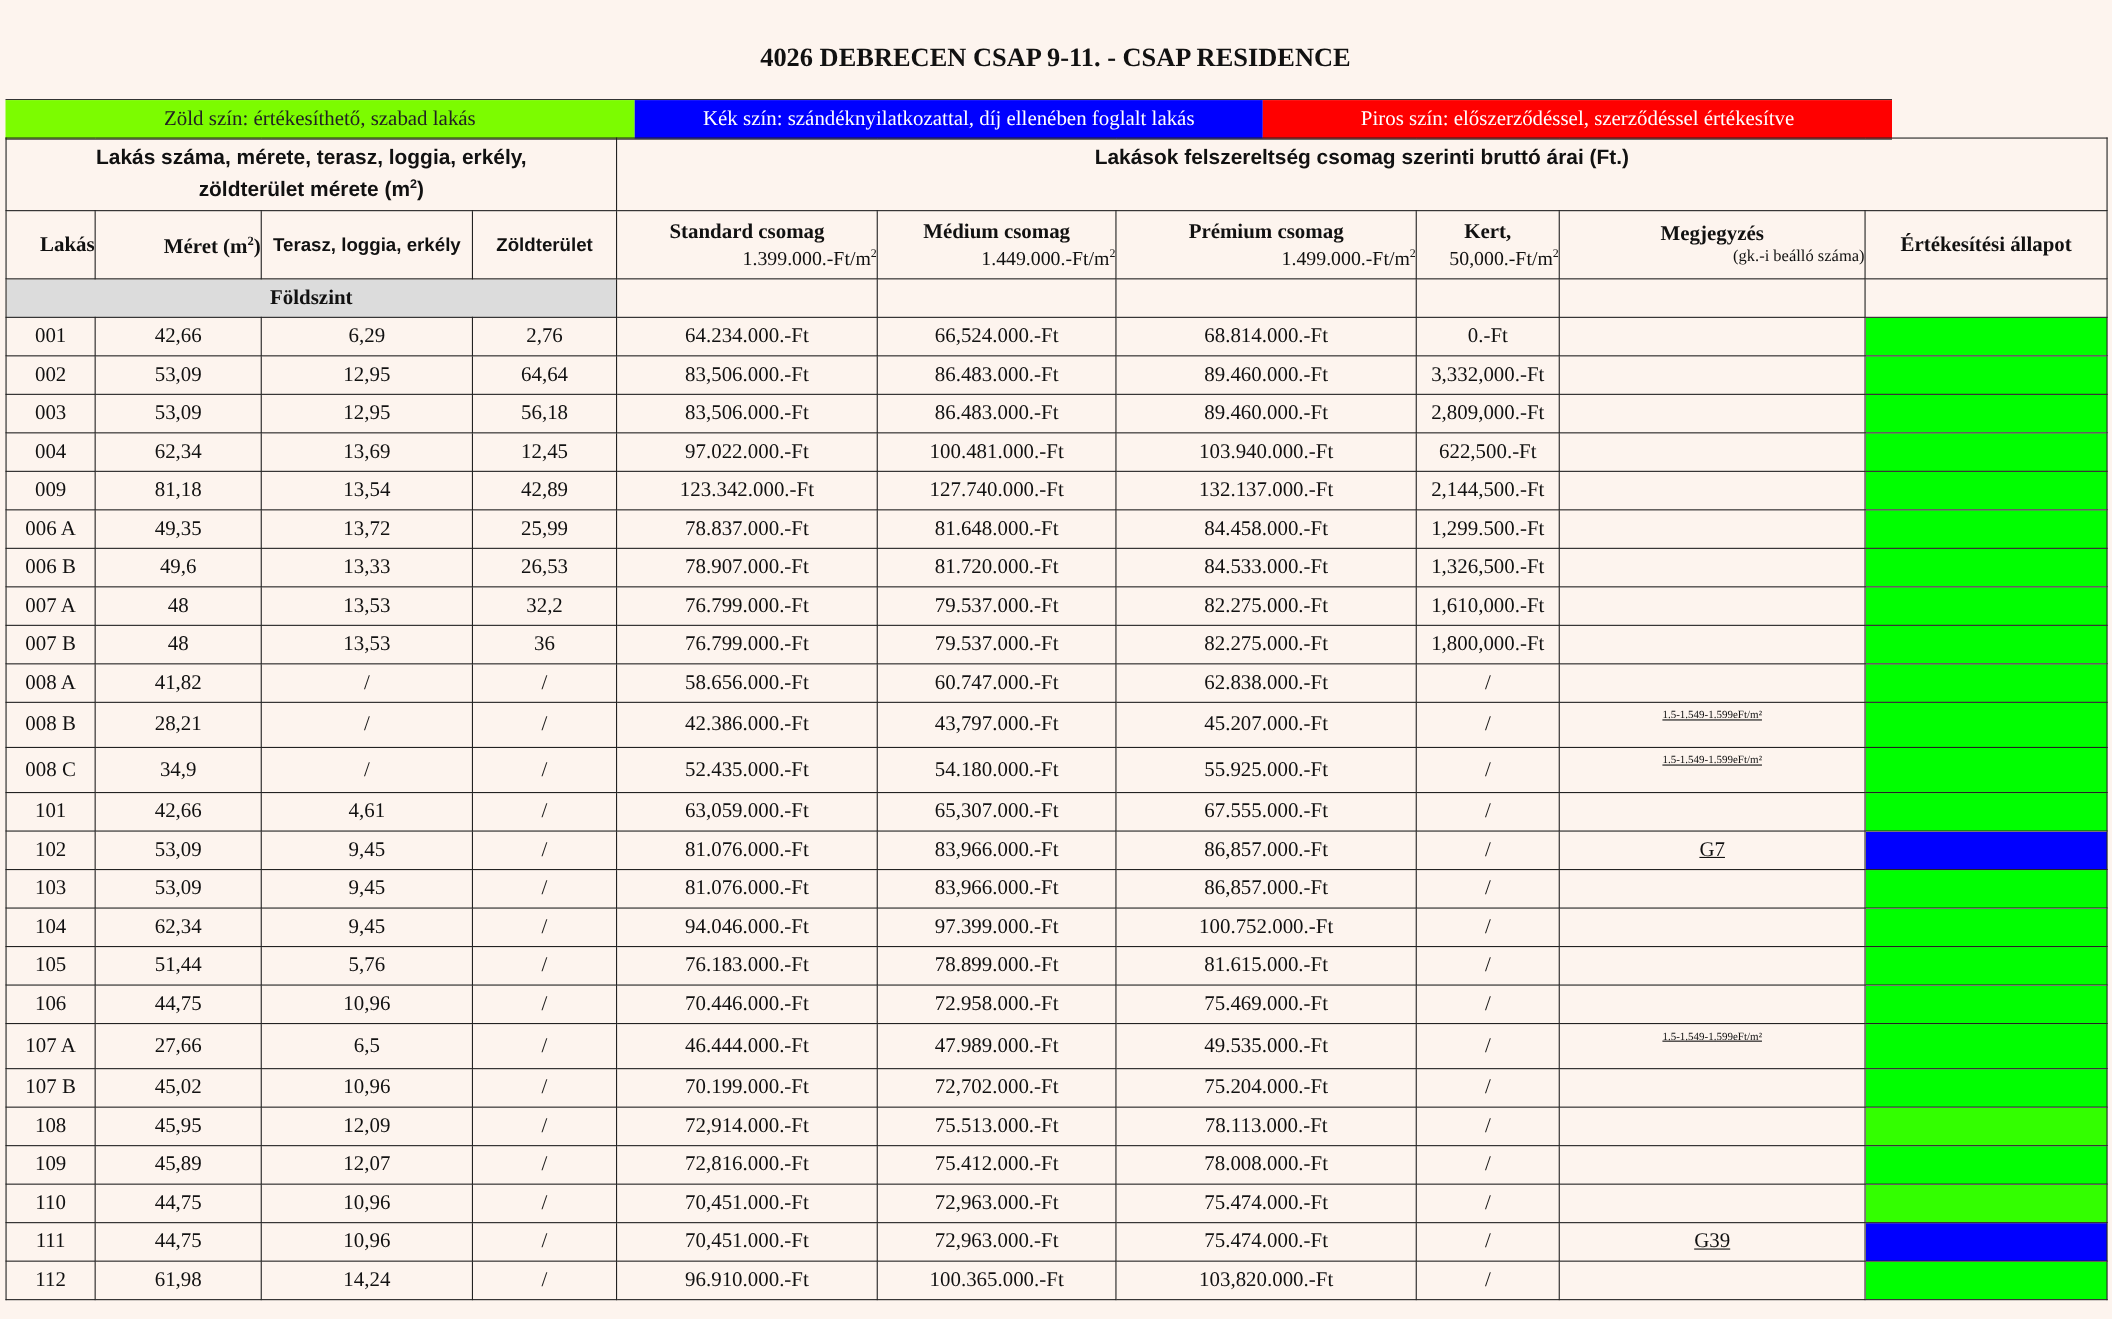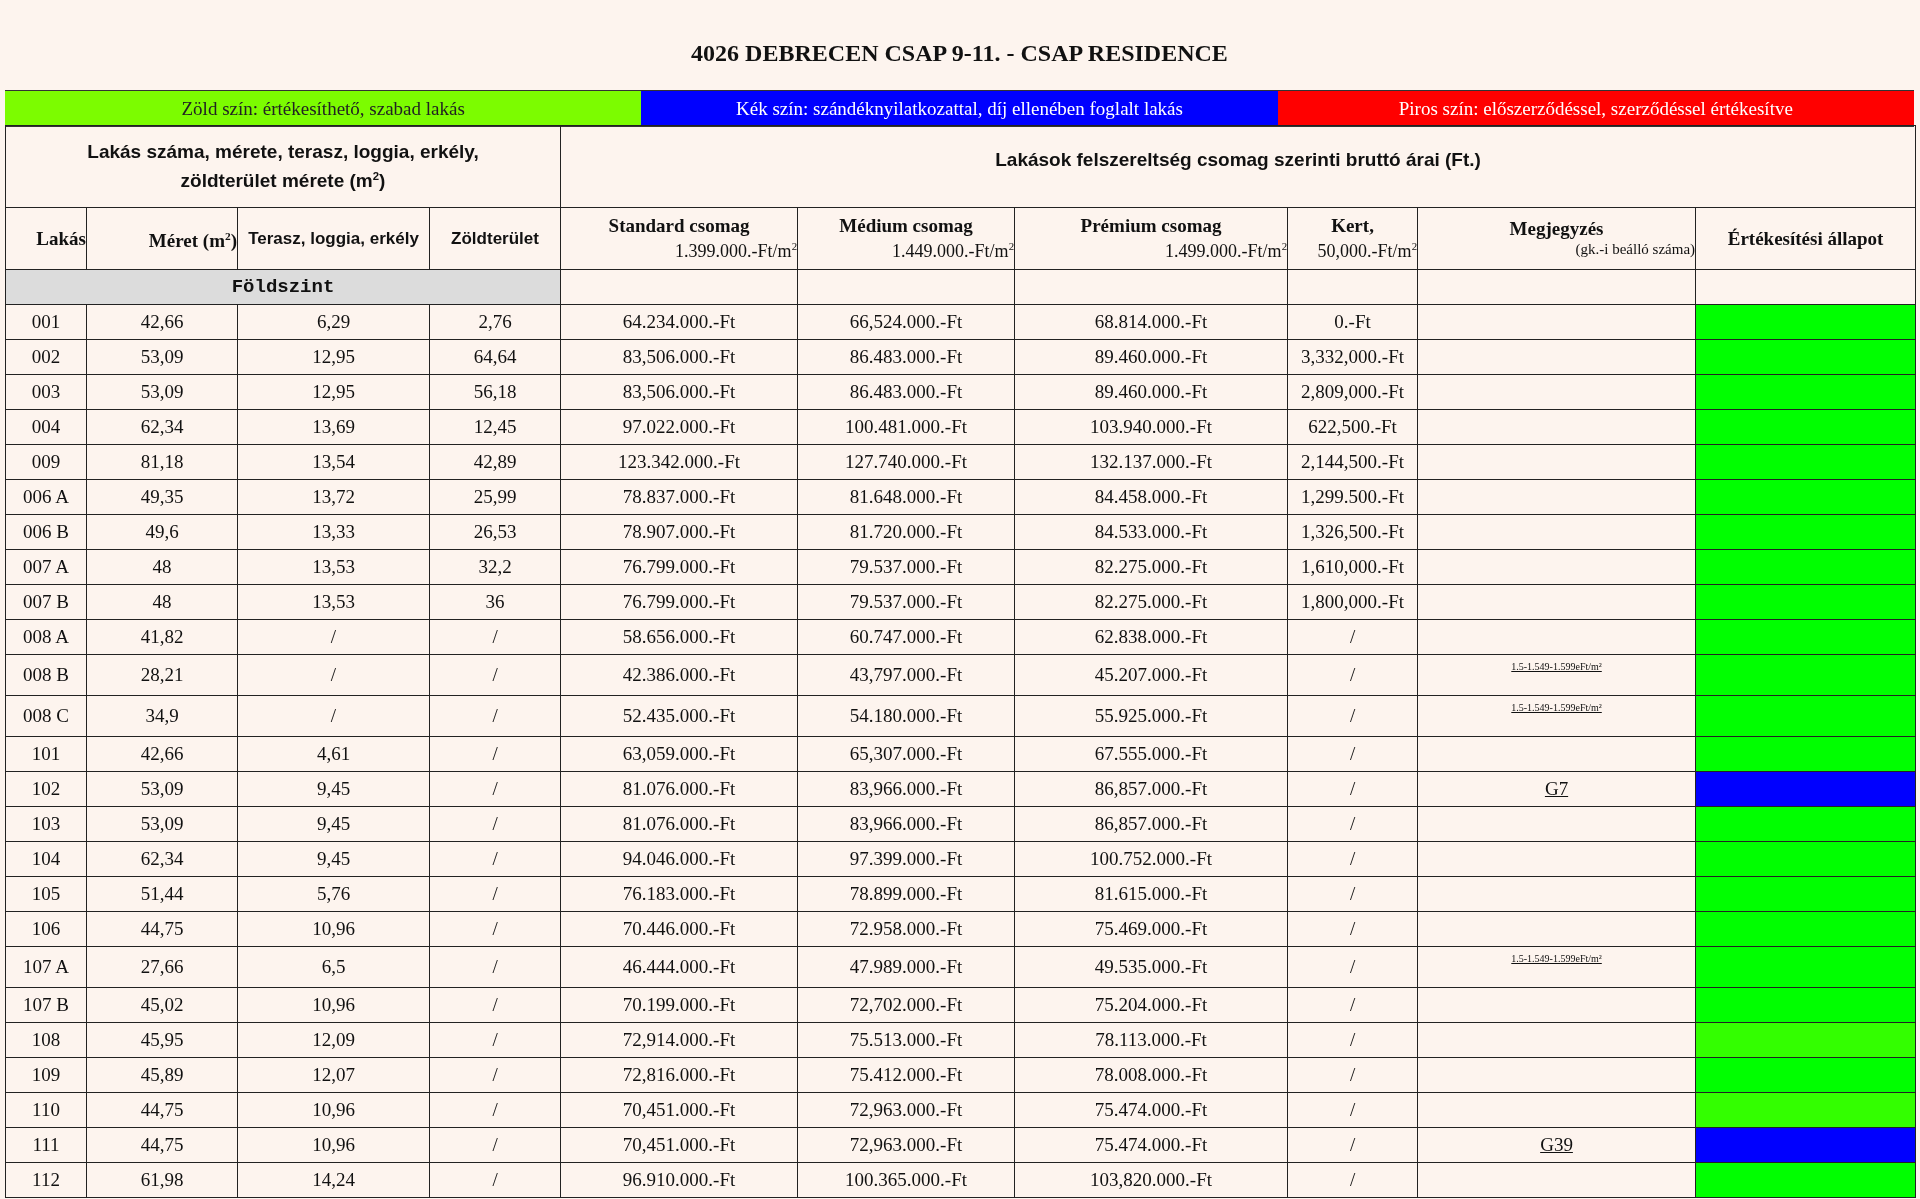--- a/index.html
+++ b/index.html
@@ -9,21 +9,21 @@
     font-family:"Liberation Serif", serif;
     color:#111;
   }
   .page { position:relative; width:1920px; height:1199px; }
   .title {
     position:absolute; left:5px; top:0; width:1909px; height:106px;
     display:flex; align-items:center; justify-content:center;
     font-weight:bold; font-size:24px;
   }
   .legend {
-    position:absolute; left:5px; top:90px; width:1909px; height:35px;
+    position:absolute; left:5px; top:90px; width:1715px; height:35px;
     display:flex; border-top:1px solid #333; border-bottom:1px solid #333;
   }
   .legend div {
     flex:1; display:flex; align-items:center; justify-content:center;
     font-size:19px;
   }
   .lg-green { background:#7cfc00; color:#222; }
   .lg-blue { background:#0000ff; color:#fff; }
   .lg-red { background:#ff0000; color:#fff; }
   table.grid {
@@ -32,31 +32,31 @@
     width:1910px;
   }
   table.grid td, table.grid th {
     border:1px solid #222; padding:0; font-size:19px; text-align:center;
     vertical-align:middle; overflow:hidden; white-space:nowrap;
   }
   th.grp {
     font-family:"Liberation Sans", sans-serif; font-weight:bold; font-size:20px;
     height:59px; line-height:24px; white-space:normal;
   }
-  th.grp.right { vertical-align:top; padding-top:22px; }
+  th.grp.right { vertical-align:top; padding-top:6px; }
   th.col {
     height:61px; vertical-align:top; padding-top:6px; font-size:19px;
     line-height:21px; white-space:normal;
   }
   th.col.sans { font-family:"Liberation Sans", sans-serif; font-size:17px; }
   th.col.left { text-align:right; padding-left:3px; }
   th.col .sub { font-weight:normal; font-size:18px; display:block;text-align:right; }
   th.col .sub.small { font-size:15px; }
   tr.data td { height:34px; }
-  tr.floor td { height:34px; background:#dcdcdc; font-weight:bold;font-family:Liberation Mono, monospace; }
+  tr.floor td { height:34px; background:#dcdcdc; font-weight:bold; }
   tr.floor td.plain { background:#fdf4ee; }
   td.note { text-align:left; padding-left:5px;text-decoration:underline; }
   td.note.tiny { text-align:center; font-size:10px; vertical-align:top; padding-top:6px; }
   td.status { border-color:#1a6b1a; }
   sup { font-size:0.6em; }
 </style>
 </head>
 <body>
 
 <div class="page">

